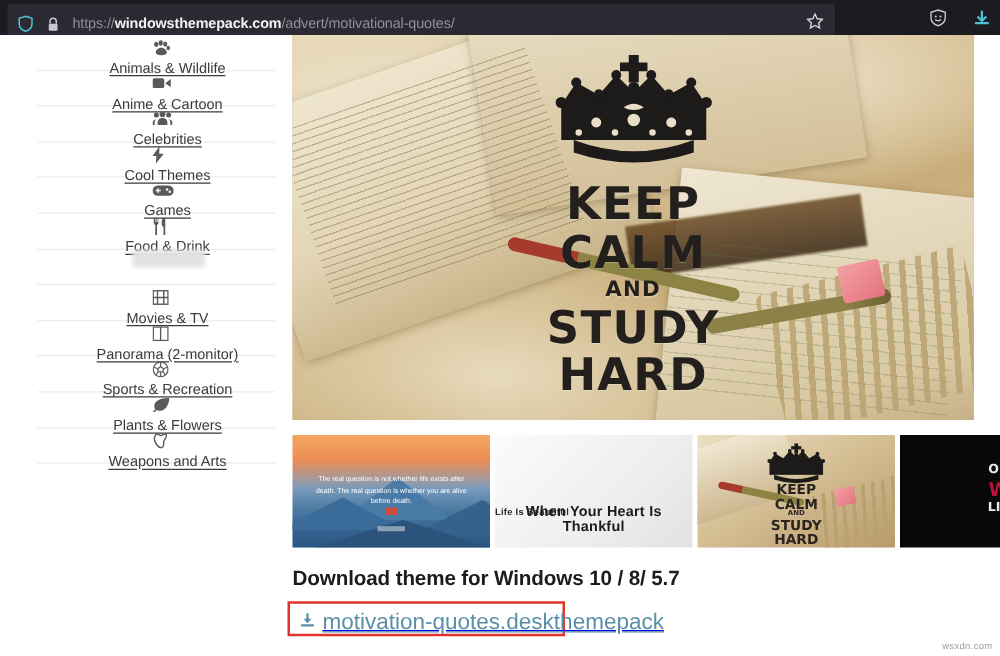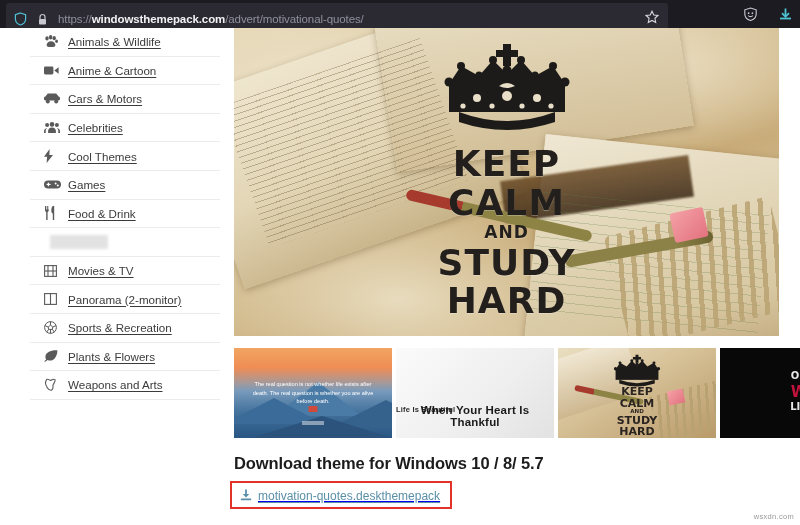--- a/index.html
+++ b/index.html
@@ -43,20 +43,21 @@
   
   .page { position: absolute; left: 0; top: 28px; width: 800px; height: 497px; background: #fff; }
 
   
   .sidebar { position: absolute; left: 30px; top: 0; width: 190px; }
   .nav-item {
     display: flex; align-items: center;
     height: 28.6px;
     border-bottom: 1px solid #ececec;
     padding-left: 14px;
+    flex-direction: column;
   }
   .nav-ico { width: 20px; flex: 0 0 20px; display: flex; align-items: center;
              justify-content: flex-start; color: #5a5a5a; }
   .nav-label {
     font-size: 11.6px; color: #3b3b3b;
     text-decoration: underline; text-underline-offset: 2px;
     white-space: nowrap; margin-left: 4px;
   }
   .nav-item.redacted { border-bottom: 1px solid #ececec; }
   .redact-box { width: 58px; height: 14px; background: #e2e2e2; margin-left: 6px; filter: blur(1.6px); }
@@ -214,21 +215,21 @@
   .dl-box {
     position: absolute; left: -4px; top: 453px;
     width: 222px; height: 28px;
     border: 2px solid #e2332b;
   }
   .dl-link {
     position: absolute; left: 6px; top: 459px;
     display: flex; align-items: center; gap: 6px;
   }
   .dl-link .lbl {
-    font-size: 12px; color: #5a8fa8;
+    font-size: 18px; color: #5a8fa8;
     text-decoration: underline; text-underline-offset: 2px;
   }
   .watermark {
     position: absolute; right: 6px; bottom: 4px;
     font-size: 7.5px; color: #9a9a9a; letter-spacing: .3px;
   }
 </style>
 </head>
 <body>
 
@@ -293,30 +294,20 @@
     <div class="nav-item">
       <span class="nav-ico">
         <svg width="15" height="11" viewBox="0 0 15 11" fill="#5a5a5a">
           <rect x="0" y="1.6" width="9.4" height="7.8" rx="1.3"></rect>
           <path d="M10.2 5.5 L14.6 2.2 V8.8 Z"></path>
         </svg>
       </span>
       <span class="nav-label">Anime &amp; Cartoon</span>
     </div>
 
-    <div class="nav-item">
-      <span class="nav-ico">
-        <svg width="16" height="11" viewBox="0 0 16 11" fill="#5a5a5a">
-          <path d="M1.4 7.4 C0.6 7.4 0 6.8 0 6 V5 c0-.9.6-1.4 1.4-1.6 L3 1.4C3.3.8 3.8.5 4.4.5h7.2c.6 0 1.1.3 1.4.9l1.6 2c.8.2 1.4.7 1.4 1.6v1c0 .8-.6 1.4-1.4 1.4z"></path>
-          <circle cx="3.8" cy="8.4" r="2"></circle>
-            <circle cx="12.2" cy="8.4" r="2"></circle>
-        </svg>
-      </span>
-      <span class="nav-label">Cars &amp; Motors</span>
-    </div>
 
     <div class="nav-item">
       <span class="nav-ico">
         <svg width="16" height="12" viewBox="0 0 16 12" fill="#5a5a5a">
           <circle cx="3.1" cy="3" r="2"></circle>
             <circle cx="12.9" cy="3" r="2"></circle>
             <circle cx="8" cy="2.4" r="2.3"></circle>
           <path d="M8 5.4c2.4 0 3.9 1.7 3.9 3.4V11H4.1V8.8C4.1 7.1 5.6 5.4 8 5.4z"></path>
           <path d="M0 11V9.2c0-1.5 1.2-2.7 3-2.9-.9.8-1.3 1.8-1.3 2.9V11z"></path>
           <path d="M16 11V9.2c0-1.5-1.2-2.7-3-2.9.9.8 1.3 1.8 1.3 2.9V11z"></path>

